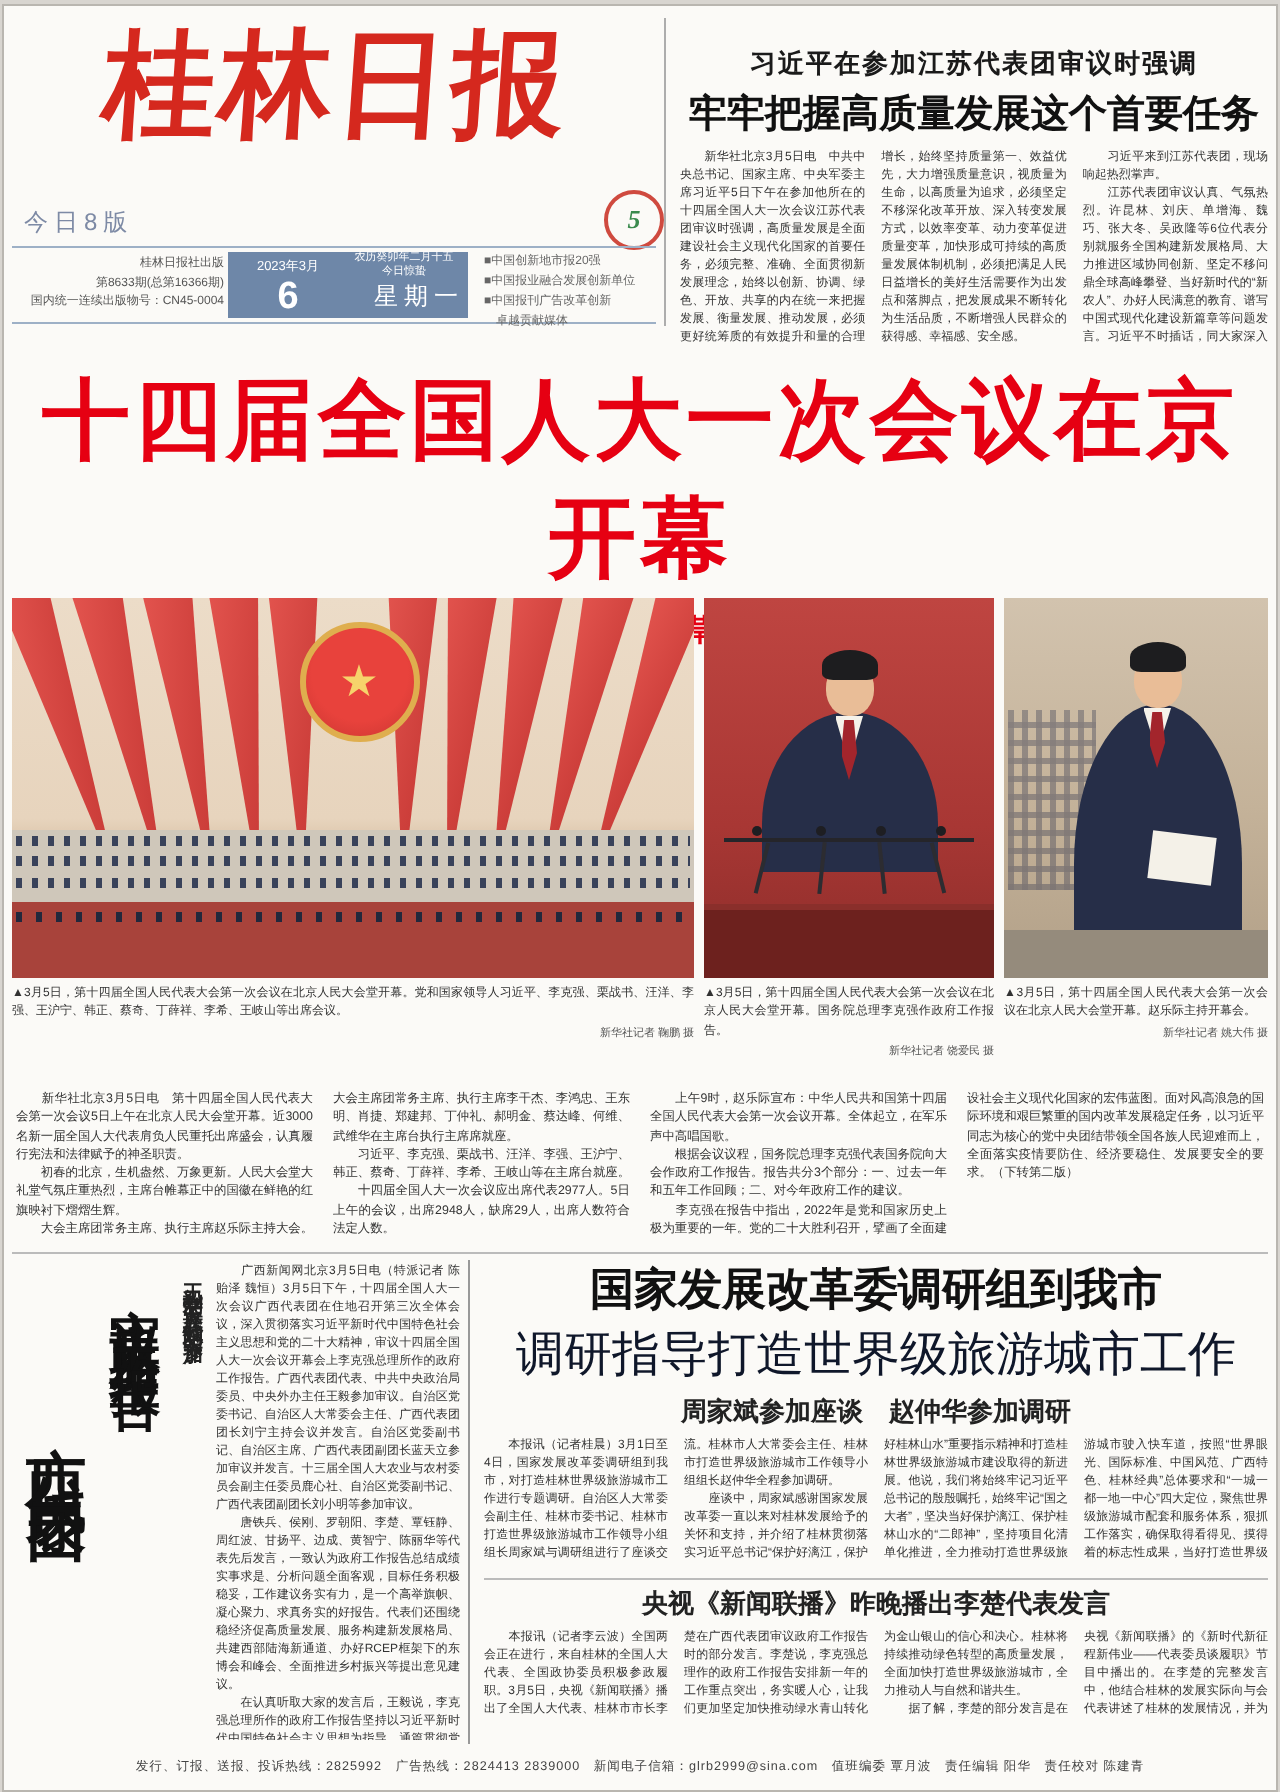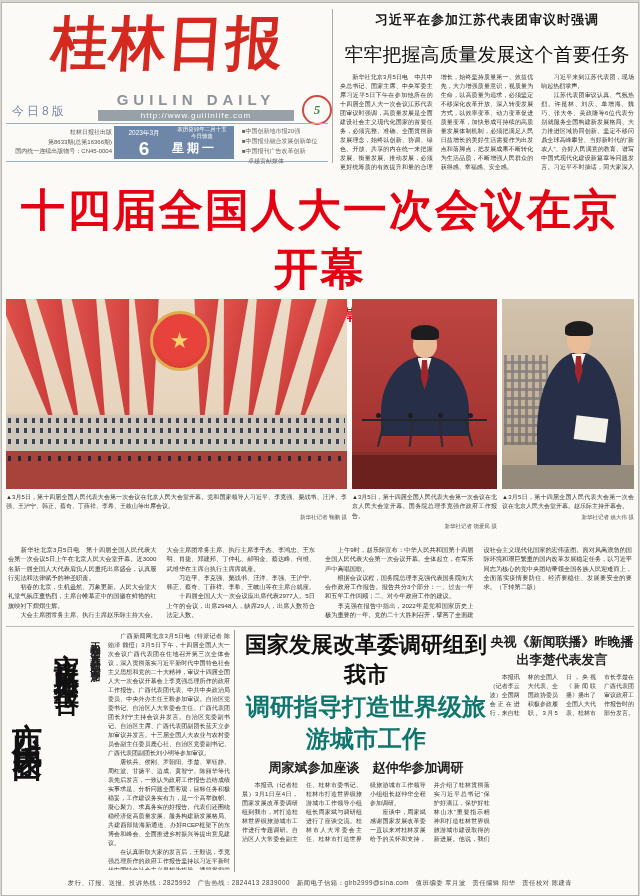--- a/index.html
+++ b/index.html
@@ -18,26 +18,26 @@
         display:flex;align-items:center;justify-content:center;color:#3a8a4d;font-size:13px;
         font-family:"Liberation Serif",serif;font-style:italic;font-weight:bold;}
   .mast-row2{position:absolute;left:4px;top:120px;width:322px;height:37px;
              border-top:1px solid #9db0c6;border-bottom:1px solid #9db0c6;display:flex;}
   .pubinfo{width:106px;font-size:6px;line-height:1.6;color:#555;text-align:right;padding-top:4px;}
   .datebox{width:116px;margin:2px 2px;background:#6e87a8;color:#fff;display:grid;
            grid-template-columns:56px 1fr;grid-template-rows:12px 1fr;padding:1px 2px;}
   .d-ym{font-size:6.5px;text-align:center;align-self:center;}
   .d-lunar{font-size:5.5px;text-align:center;line-height:1.3;align-self:center;}
   .d-day{font-size:19px;font-weight:bold;text-align:center;line-height:1;align-self:center;}
-  .d-week{font-size:12px;letter-spacing:3px;text-align:left;align-self:center;font-weight:bold;}
+  .d-week{font-size:12px;letter-spacing:3px;text-align:right;align-self:center;font-weight:normal;}
   .badges{flex:1;padding:3px 0 0 6px;font-size:6px;line-height:1.65;color:#666;}
   .vdiv{position:absolute;left:330px;top:6px;height:154px;border-left:1px solid #adadad;}
-  .topright{position:absolute;left:338px;top:8px;width:294px;}
+  .topright{position:absolute;left:338px;top:20px;width:294px;}
   .tr-kicker{font-size:13px;font-weight:bold;text-align:center;letter-spacing:1px;color:#1a1a1a;}
-  .tr-head{font-size:19px;font-weight:400;text-align:center;letter-spacing:0px;color:#111;margin-top:13px;}
+  .tr-head{font-size:19px;font-weight:700;text-align:center;letter-spacing:0px;color:#111;margin-top:3px;}
   .tr-body{margin-top:5px;height:104px;overflow:hidden;column-count:3;column-gap:8px;
            font-size:6px;line-height:1.5;text-align:justify;white-space:pre-line;color:#333;}
   
   .lead{height:130px;text-align:center;color:#e60012;}
   .lead-h1{font-size:44px;font-weight:900;letter-spacing:2px;padding-top:12px;}
   .lead-d1{font-size:18px;font-weight:900;margin-top:10px;letter-spacing:0.5px;}
   .lead-d2{font-family:"Liberation Serif",serif;font-size:15px;font-weight:bold;margin-top:9px;}
   .lead-d3{font-family:"Liberation Serif",serif;font-size:15px;font-weight:bold;margin-top:7px;}
   
   .photos{height:190px;display:flex;gap:5px;padding:0 4px;}
@@ -81,44 +81,40 @@
              font-size:6.2px;line-height:1.5;text-align:justify;white-space:pre-line;color:#333;overflow:hidden;}
   .hr{border-top:1px solid #bbb;margin:5px 4px 0 4px;}
   
   .bottom{display:flex;height:242px;margin:3px 4px 0 4px;}
   .gx{width:224px;border-right:1px solid #999;display:flex;padding:2px 4px 2px 0;}
   .gx-big{writing-mode:vertical-rl;font-size:30px;font-weight:900;letter-spacing:8px;margin-top:66px;color:#111;}
   .gx-mid{writing-mode:vertical-rl;font-size:25px;font-weight:900;letter-spacing:5px;margin:2px 2px 0 4px;color:#111;}
   .gx-kick{writing-mode:vertical-rl;font-size:10px;font-weight:bold;letter-spacing:2px;margin:2px 2px 0 2px;color:#222;}
   .gx-body{flex:1;font-size:6px;line-height:1.5;text-align:justify;white-space:pre-line;
            overflow:hidden;padding-left:4px;color:#333;}
-  .rcol{flex:1;padding-left:7px;display:flex;flex-direction:row;}
+  .rcol{flex:1;padding-left:7px;display:flex;flex-direction:column;}
   .ndrc-h1{font-size:22px;font-weight:900;text-align:center;color:#111;}
-  .ndrc-h2{font-size:24px;font-weight:700;text-align:center;color:#0f766e;margin-top:1px;}
+  .ndrc-h2{font-size:24px;font-weight:400;text-align:center;color:#0f172a;margin-top:1px;}
   .deck{font-family:Liberation Sans, sans-serif;font-size:13px;font-weight:bold;text-align:center;margin-top:4px;color:#222;}
   .body4{margin-top:4px;column-count:4;column-gap:8px;font-size:6px;line-height:1.5;
          text-align:justify;white-space:pre-line;overflow:hidden;color:#333;}
   .ndrc-body{height:66px;}
   .dep-h{font-size:19px;font-weight:900;text-align:center;color:#111;margin-top:5px;letter-spacing:0.5px;}
   .dep-body{height:46px;}
   
   .footer{margin-top:7px;text-align:center;font-size:6.3px;color:#444;letter-spacing:0.5px;}
 </style>
 </head>
 <body>
 
 <div class="page">
 
   <div class="mast">
     <div class="mast-title">桂林日报</div>
     <div class="edition">今日8版</div>
-    <div class="mast-en">
-      <div class="en">GUILIN DAILY</div>
-      <div class="url">http://www.guilinlife.com</div>
-    </div>
     <div class="seal">5</div>
     <div class="mast-row2">
       <div class="pubinfo">
         <div>桂林日报社出版</div>
         <div>第8633期(总第16366期)</div>
         <div>国内统一连续出版物号：CN45-0004</div>
       </div>
       <div class="datebox">
         <div class="d-ym">2023年3月</div>
         <div class="d-lunar">

